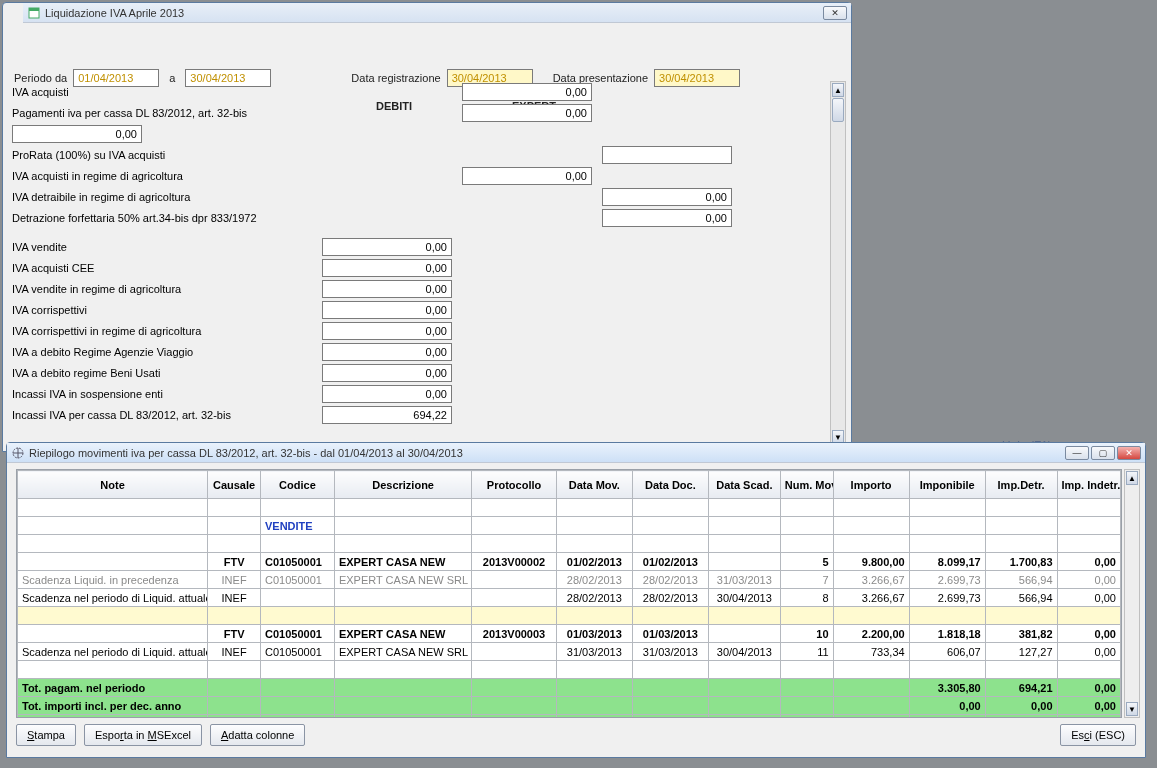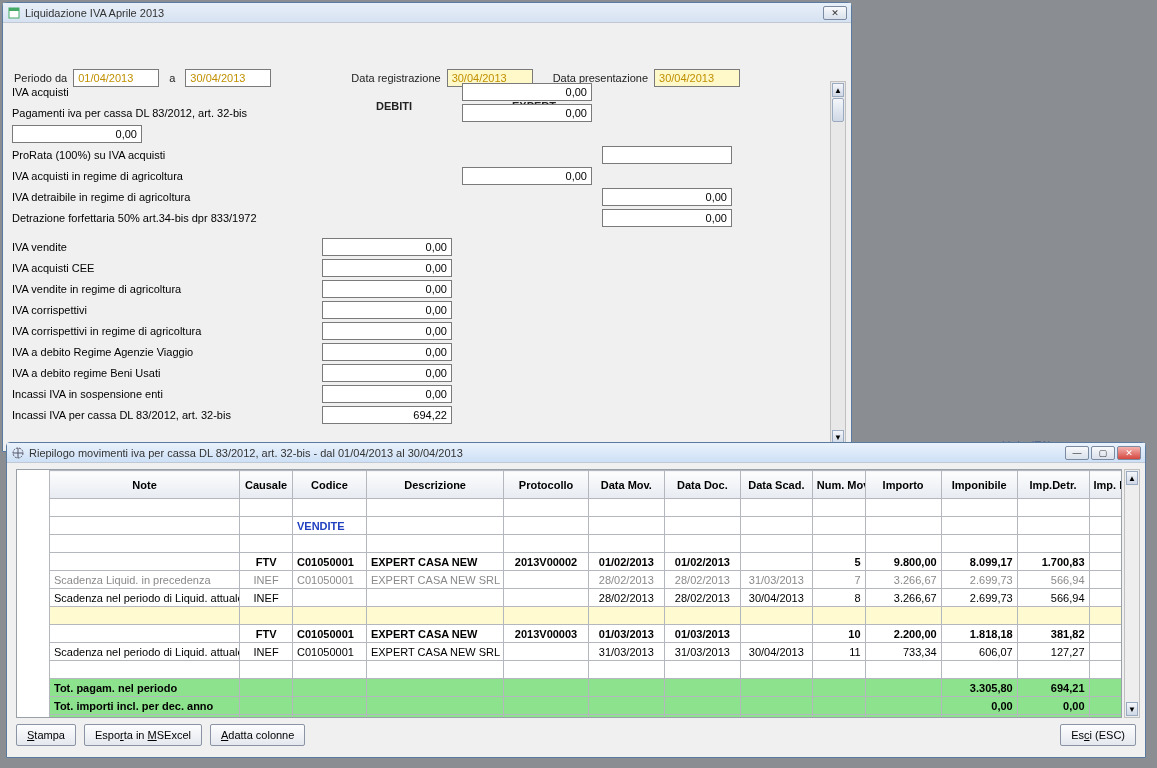--- a/index.html
+++ b/index.html
@@ -37,21 +37,21 @@
     border: 1px solid #7a8aa0;
     background: linear-gradient(#f8f9fb,#d9e1ec);
     display:flex; align-items:center; justify-content:center;
     font-size:9px; cursor:pointer;
     border-radius:2px;
   }
   .win-btn.close { background: linear-gradient(#f5b3b0,#d44840); color:#fff; }
   .client { position:absolute; left:3px; right:3px; top:22px; bottom:3px; background:#f0f0f0; }
 
   
-  #win1 { left:2px; top:2px; width:850px; height:450px; }
+  #win1 { left:2px; top:2px; width:850px; height:450px;padding-left:20px; }
   #win1 .client { overflow:hidden; }
   .form-row { display:flex; align-items:center; height:22px;margin-top:36px; }
   .lbl { color:#222; }
   input.datebox, input.valbox {
     height:18px; border:1px solid #7a7a7a; background:#fff; font-family:inherit; font-size:11px; padding:0 4px;
   }
   input.datebox { width:86px; color:#c09000; font-weight:normal; }
   input.valbox { text-align:right; width:130px; }
   .hdr { font-weight:bold; color:#222; }
   .scroll-area { position:absolute; left:6px; right:20px; top:56px; bottom:2px; overflow:hidden; }
@@ -70,21 +70,21 @@
 
   
   #win2 { left:6px; top:442px; width:1140px; height:316px; }
   #win2 .titlebar { background: linear-gradient(#eaf2fc,#cde0f6); }
   #win2 .client { background:#f0f0f0; }
 
   .grid-wrap { position:absolute; left:6px; right:20px; top:4px; bottom:36px; border:1px solid #9aa0a8; background:#fff; overflow:hidden;}
   .grid-scroll { position:absolute; right:2px; top:4px; bottom:36px; width:16px; background:#eee; border:1px solid #c0c0c0;}
   .grid-scroll .arrow{position:absolute;left:1px;right:1px;height:14px;background:linear-gradient(#f4f6fa,#cfd8e6);border:1px solid #9aaac0;display:flex;align-items:center;justify-content:center;font-size:8px;}
   .grid-scroll .arrow.up{top:1px}.grid-scroll .arrow.dn{bottom:1px}
-  table.grid { border-collapse:collapse; width:100%; table-layout:fixed;margin-left:32px; }
+  table.grid { border-collapse:collapse; width:100%; table-layout:fixed; }
   table.grid th, table.grid td { border:1px solid #b4b8be; padding:2px 4px; height:18px; font-size:11px; overflow:hidden; text-overflow:clip; white-space:nowrap;}
   table.grid th { background:linear-gradient(#fdfdfe,#e7ebf1); font-weight:bold; text-align:center; height:28px; }
   table.grid td.num { text-align:right; }
   table.grid td.center{ text-align:center; }
   table.grid tr.dim td { color:#8a8a8a; }
   table.grid tr.bold td { font-weight:bold; }
   table.grid tr.yellow td{ background:#fffad0; }
   table.grid tr.green td{ background:#8de28d; font-weight:bold; }
   .section-lbl { color:#2040c0; font-weight:bold; }
 

